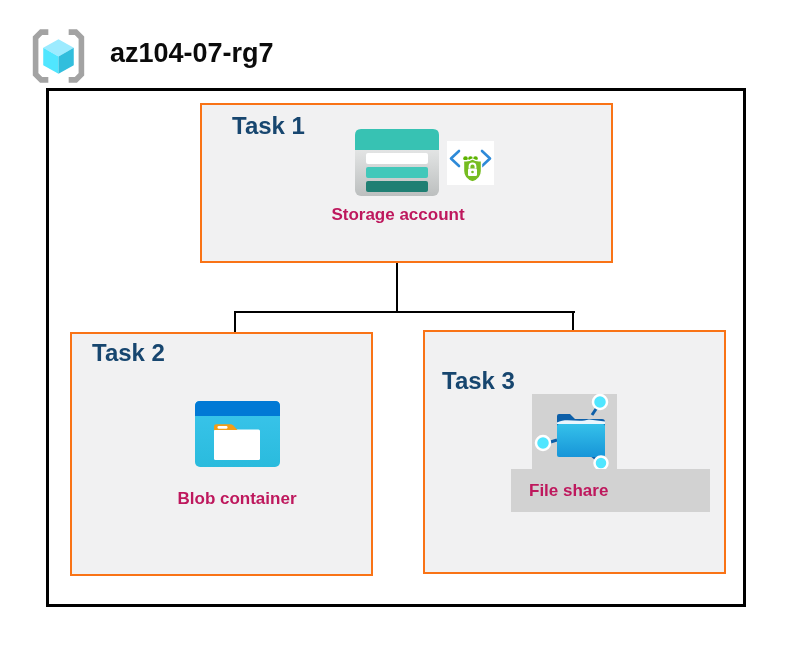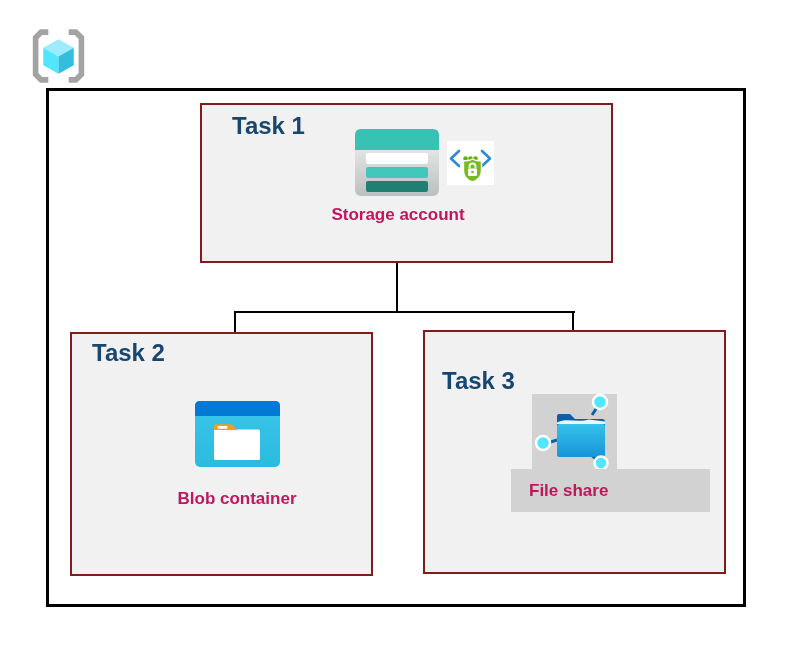--- a/index.html
+++ b/index.html
@@ -25,21 +25,21 @@
     position: absolute; left: 46px; top: 88px;
     width: 700px; height: 519px;
     border: 3px solid #000000; box-sizing: border-box;
     background: #ffffff;
   }
 
   
   .task-box {
     position: absolute;
     background: #f1f1f2;
-    border: 2px solid #7f1d1d; box-sizing: border-box;
+    border: 2px solid #f97316; box-sizing: border-box;
   }
   .task1 { left: 200px; top: 103px; width: 413px; height: 160px; }
   .task2 { left: 70px;  top: 332px; width: 303px; height: 244px; }
   .task3 { left: 423px; top: 330px; width: 303px; height: 244px; }
 
   .task-label {
     position: absolute;
     font-size: 24px; font-weight: bold; color: #17466f;
     white-space: nowrap; line-height: 26px;
   }
@@ -89,20 +89,21 @@
 
 <div class="canvas">
 
   <svg class="rg-header-icon" viewBox="0 0 56 56">
     <path d="M18 4.5 H11 L5.5 10 V46 L11 51.5 H18" fill="none" stroke="#a3a3a3" stroke-width="5.5"></path>
     <path d="M38 4.5 H45 L50.5 10 V46 L45 51.5 H38" fill="none" stroke="#a3a3a3" stroke-width="5.5"></path>
     <polygon points="28,11.5 43,20 28,28.5 13,20" fill="#9cebff"></polygon>
     <polygon points="13,20 28,28.5 28,45.5 13,37" fill="#50e6ff"></polygon>
     <polygon points="28,28.5 43,20 43,37 28,45.5" fill="#32bedd"></polygon>
   </svg>
+  <span class="rg-title">az104-07-rg7</span>
 
   <div class="outer-box"></div>
 
   <div class="conn conn-v conn-storage-stem"></div>
   <div class="conn conn-h conn-branch-h"></div>
   <div class="conn conn-v conn-blob-drop"></div>
   <div class="conn conn-v conn-file-drop"></div>
 
   <div class="task-box task1">
     <span class="task-label">Task 1</span>

